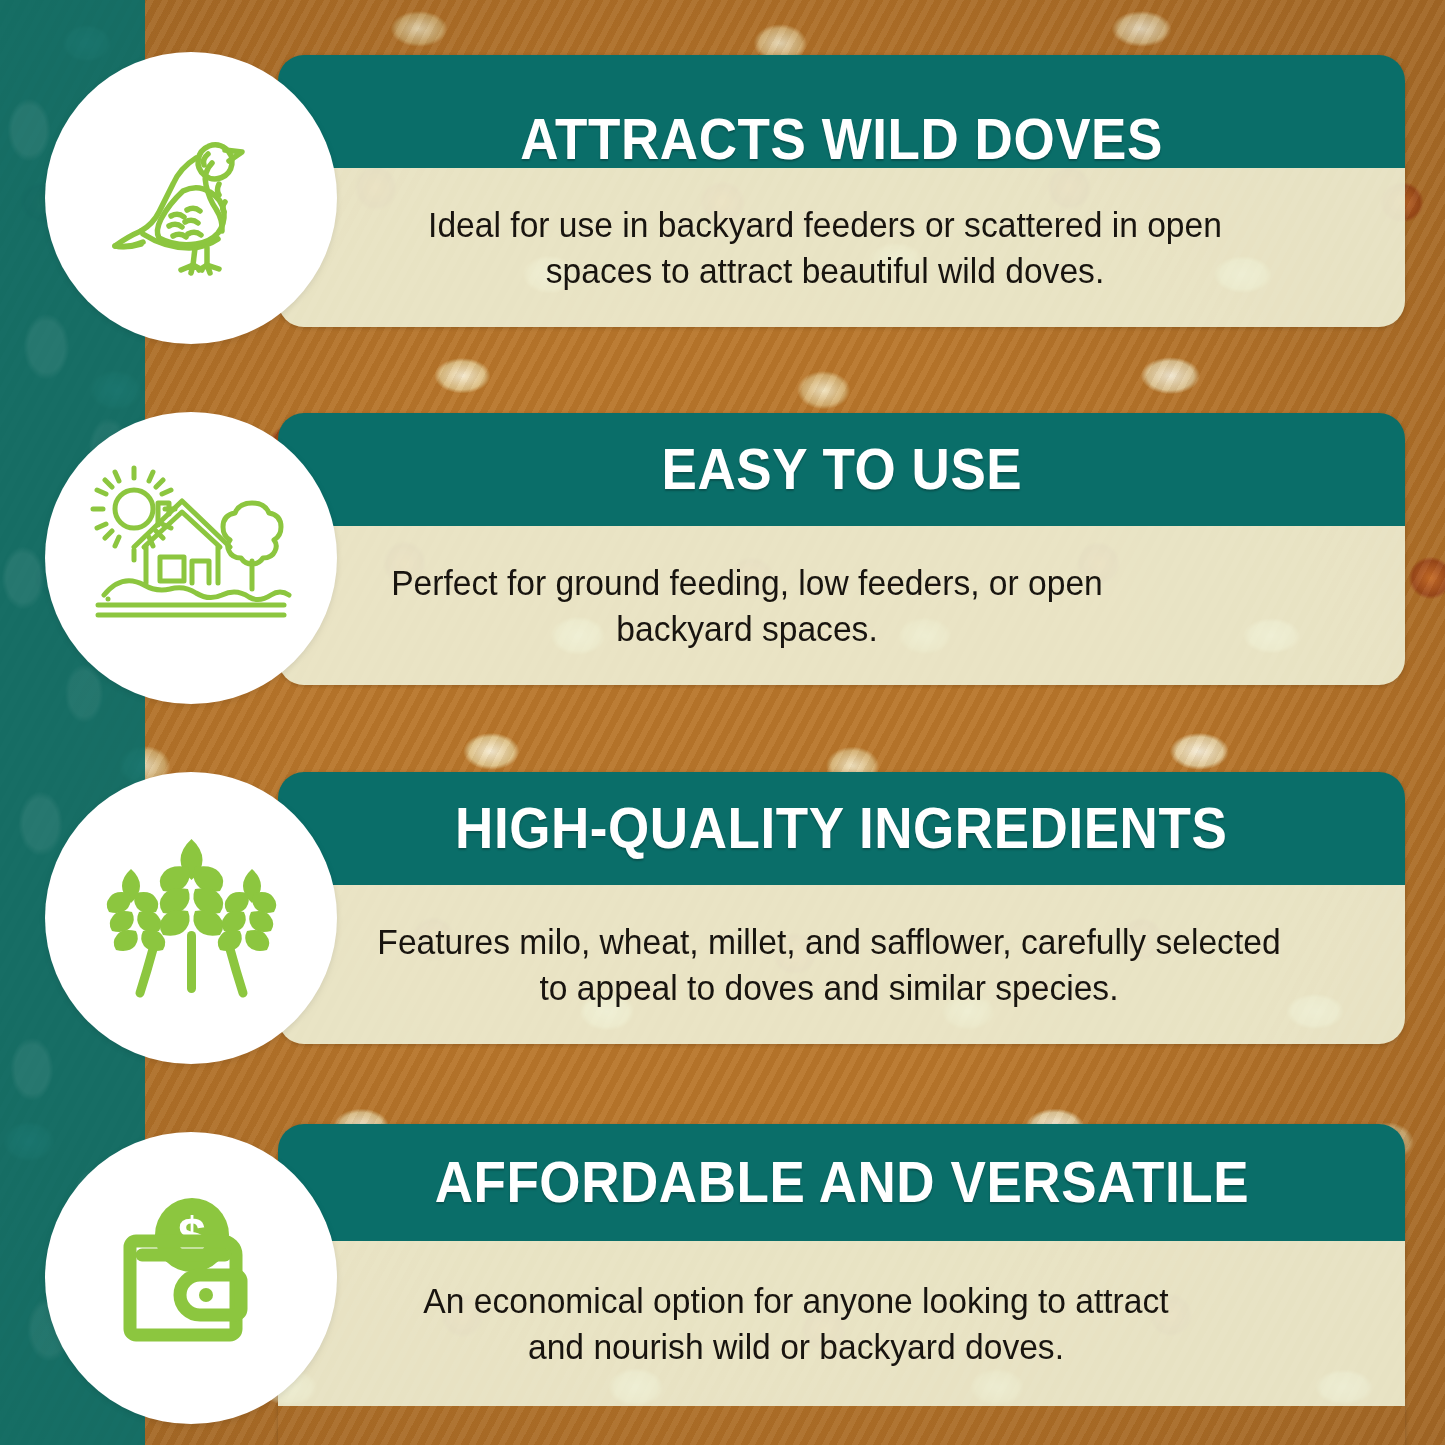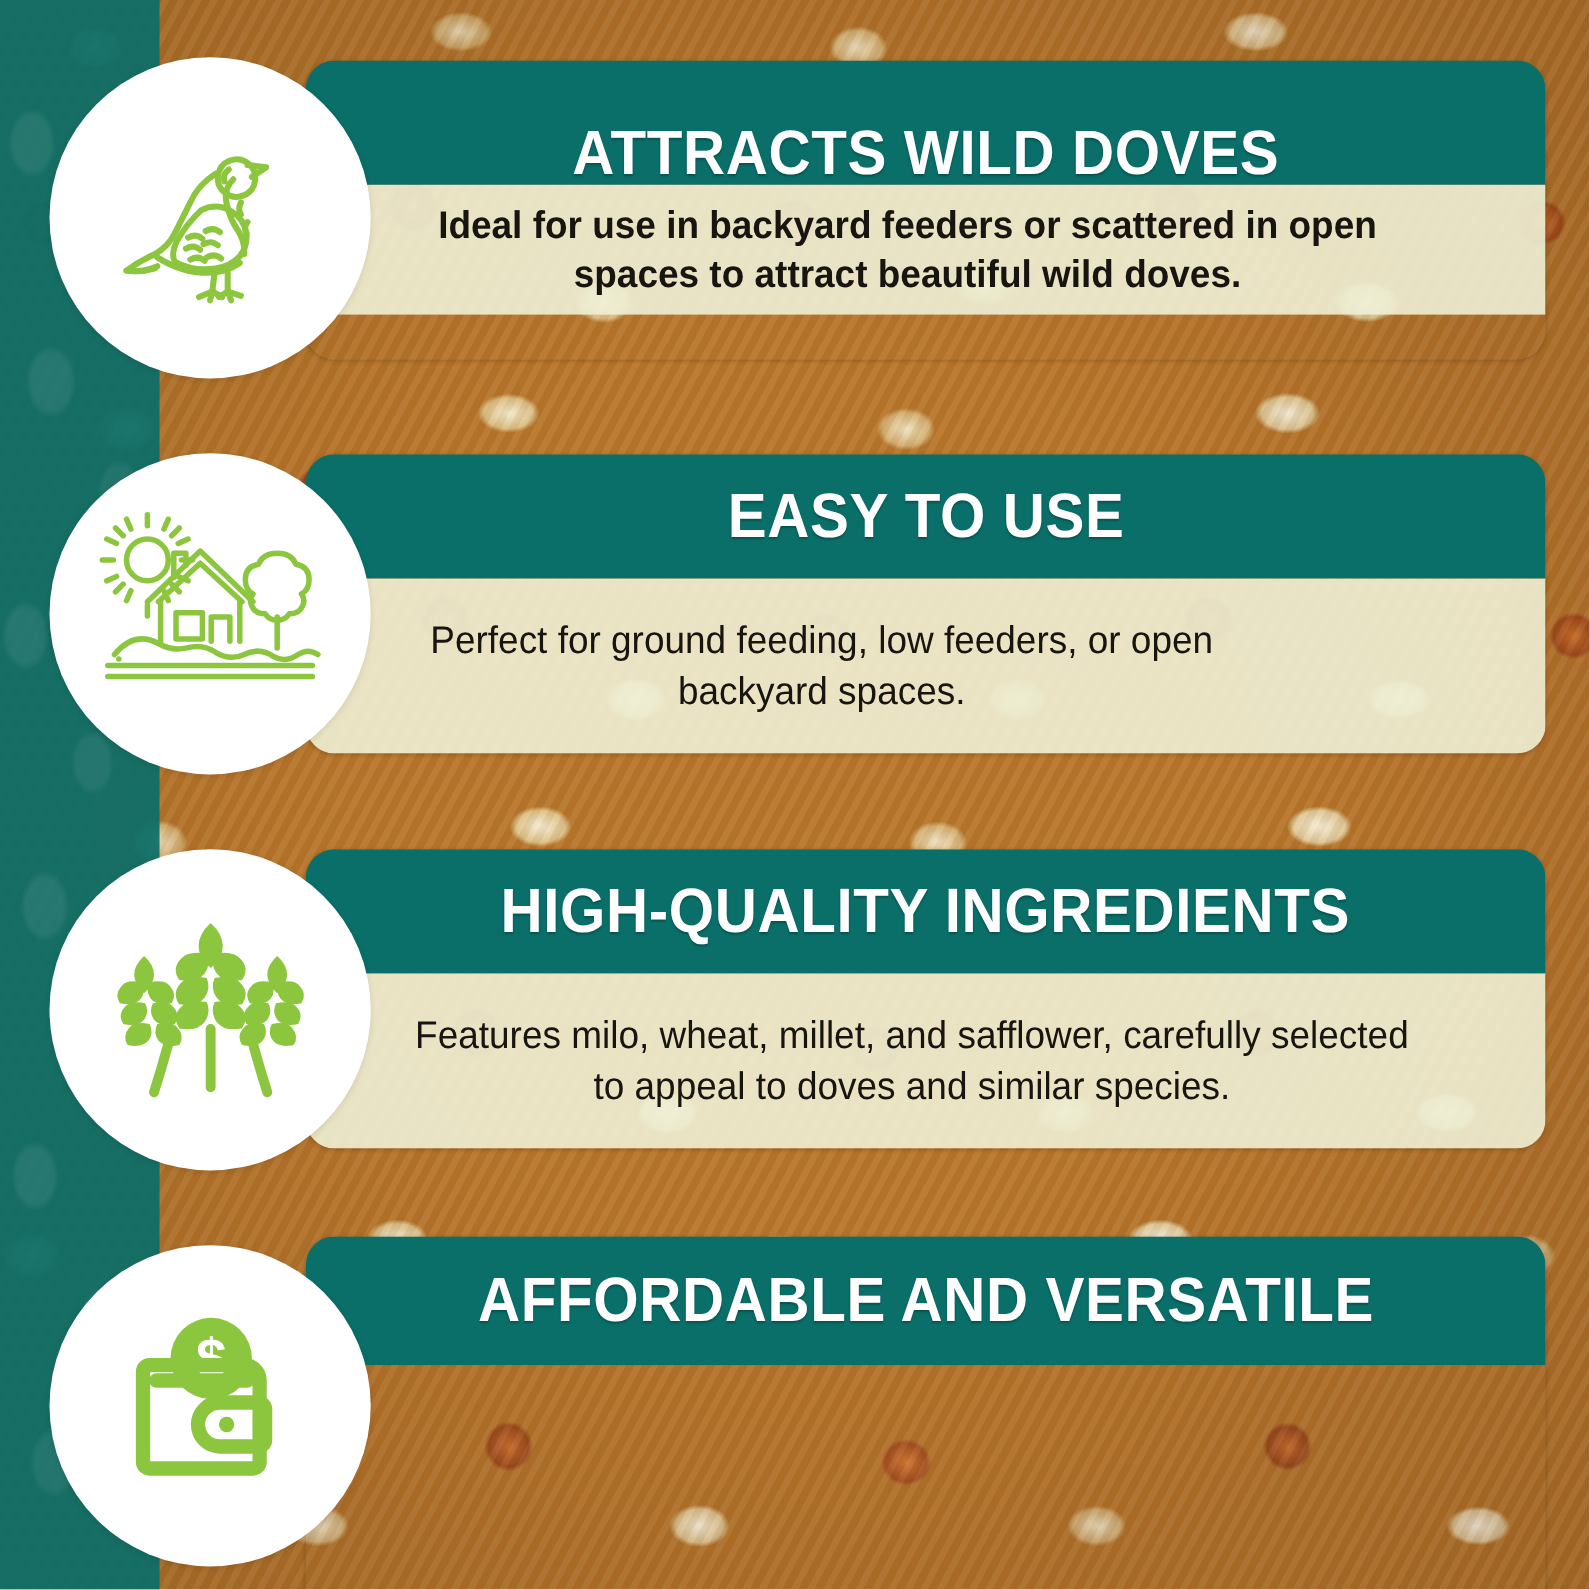--- a/index.html
+++ b/index.html
@@ -173,21 +173,21 @@
     font-size: 35px;
     line-height: 1.30;
     text-align: center;
     transform: scaleX(0.96);
     padding: 0 40px;
   }
 
   
   #card-1 { top: 55px;   height: 272px; }
   #card-1 .card-head { height: 113px; align-items: flex-end; }
-  #card-1 .card-body { height: 118px; font-weight: bold; }
+  #card-1 .card-body { height: 159px; }
   #card-1 .card-text { max-width: 900px; margin-right: 34px; }
 
   #card-2 { top: 413px;  height: 272px; }
   #card-2 .card-head { height: 113px; }
   #card-2 .card-body { height: 159px; }
   #card-2 .card-text { max-width: 760px; margin-right: 190px; }
 
   #card-3 { top: 772px;  height: 272px; }
   #card-3 .card-head { height: 113px; }
   #card-3 .card-body { height: 159px; }
@@ -249,20 +249,23 @@
     </div>
     <div class="card-body">
       <div class="card-text">Perfect for ground feeding, low feeders, or open backyard spaces.</div>
     </div>
   </div>
 
   <div class="card" id="card-4">
     <div class="card-head">
       <div class="card-title">AFFORDABLE AND VERSATILE</div>
     </div>
+    <div class="card-body">
+      <div class="card-text">An economical option for anyone looking to attract and nourish wild or backyard doves.</div>
+    </div>
   </div>
 
   <div class="icon-circle" id="circle-1">
     <svg width="200" height="200" viewBox="0 0 200 200">
       <g fill="none" stroke="#8CC63F" stroke-width="5.5" stroke-linecap="round" stroke-linejoin="round">
 
         <path d="M118 48 a17 17 0 1 1 -0.5 0.2"></path>
 
         <path d="M134 52 l17 2 -13 9"></path>
 

